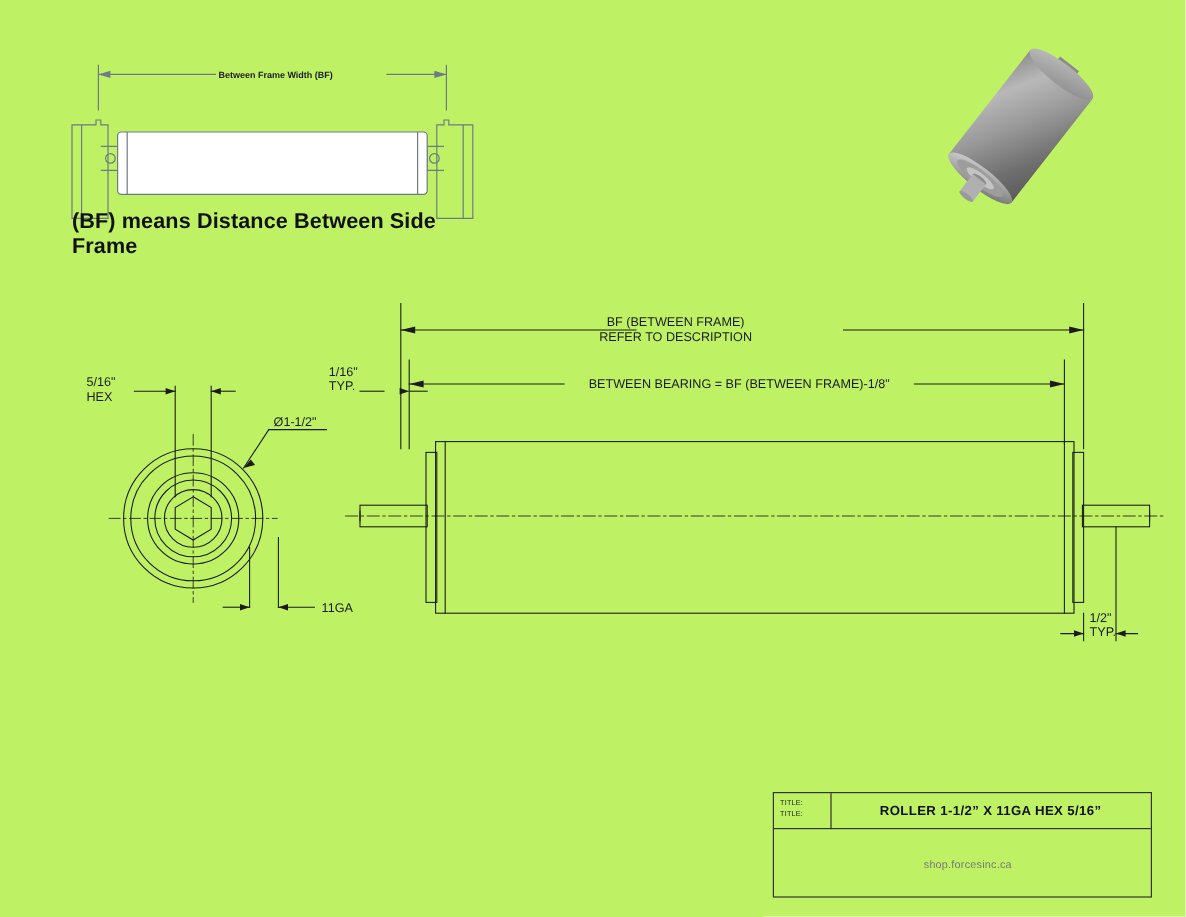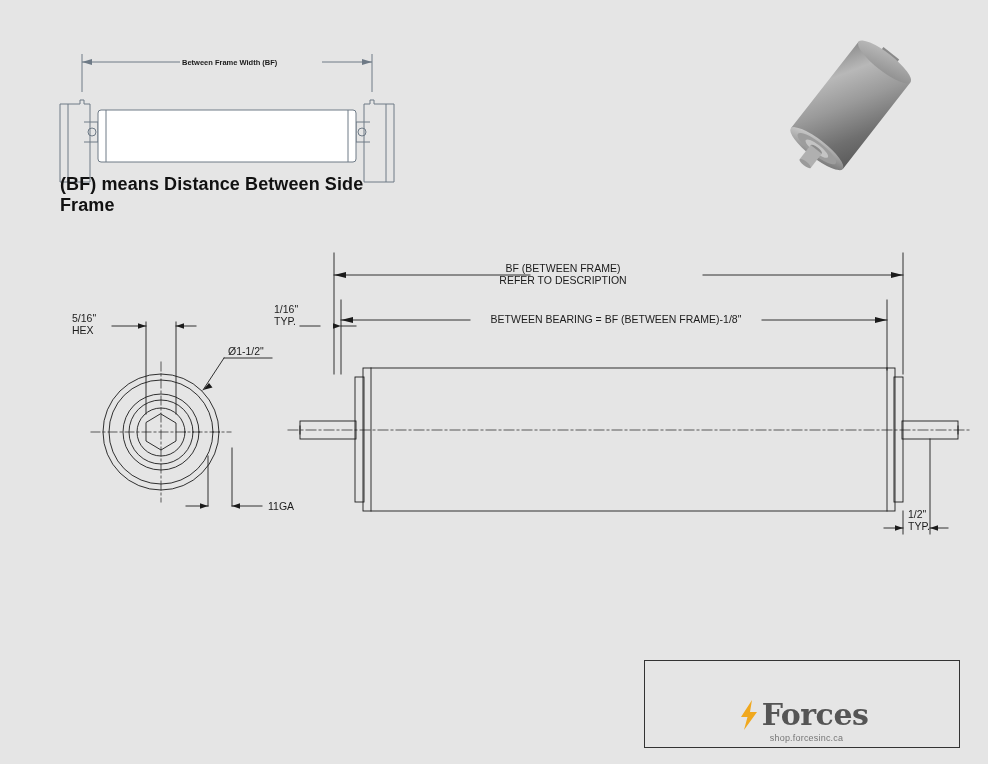--- a/index.html
+++ b/index.html
@@ -8,21 +8,21 @@
     background: #ffffff;
   }
   body {
     font-family: "Liberation Sans", sans-serif;
     -webkit-font-smoothing: antialiased;
   }
   #sheet {
     position: relative;
     width: 988px;
     height: 764px;
-    background: #e5e5e5;
+    background: #bef264;
     overflow: hidden;
   }
   .abs { position: absolute; }
 
   
   #inset {
     left: 40px;
     top: 32px;
     width: 376px;
     height: 176px;
@@ -296,24 +296,26 @@
 
       <text x="274" y="313">1/16"</text>
       <text x="274" y="325">TYP.</text>
 
       <text x="908" y="518">1/2"</text>
       <text x="908" y="530">TYP.</text>
     </g>
   </svg>
 
   <div id="titleblock" class="abs">
+    <div id="tb-row1">
+      <div id="tb-title-label">
+        <div>TITLE:</div>
+        <div>TITLE:</div>
+      </div>
+      <div id="tb-title-sep"></div>
+      <div id="tb-title-value">ROLLER 1-1/2” X 11GA HEX 5/16”</div>
+    </div>
     <div id="tb-brand">
-      <div id="brand-wrap">
-        <svg width="26" height="34" viewBox="0 0 26 34">
-          <path d="M16 2 L5 19 L11.5 19 L8 32 L21 14 L14 14 Z" fill="#f0a81e"></path>
-        </svg>
-        <span id="brand-name">Forces</span>
-      </div>
       <div id="brand-url">shop.forcesinc.ca</div>
     </div>
   </div>
 
 </div>
 
 </body></html>

